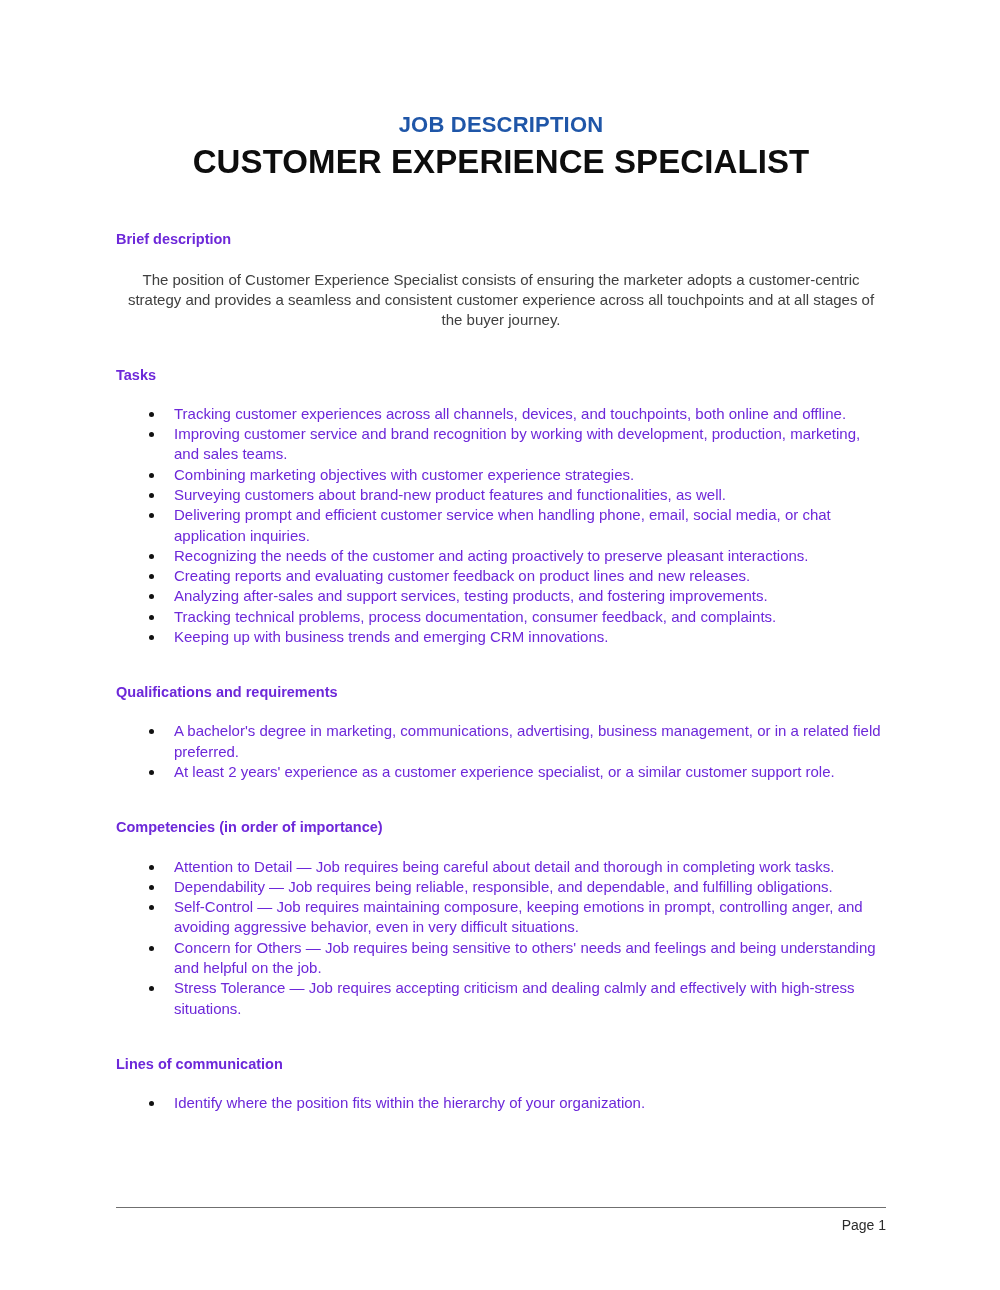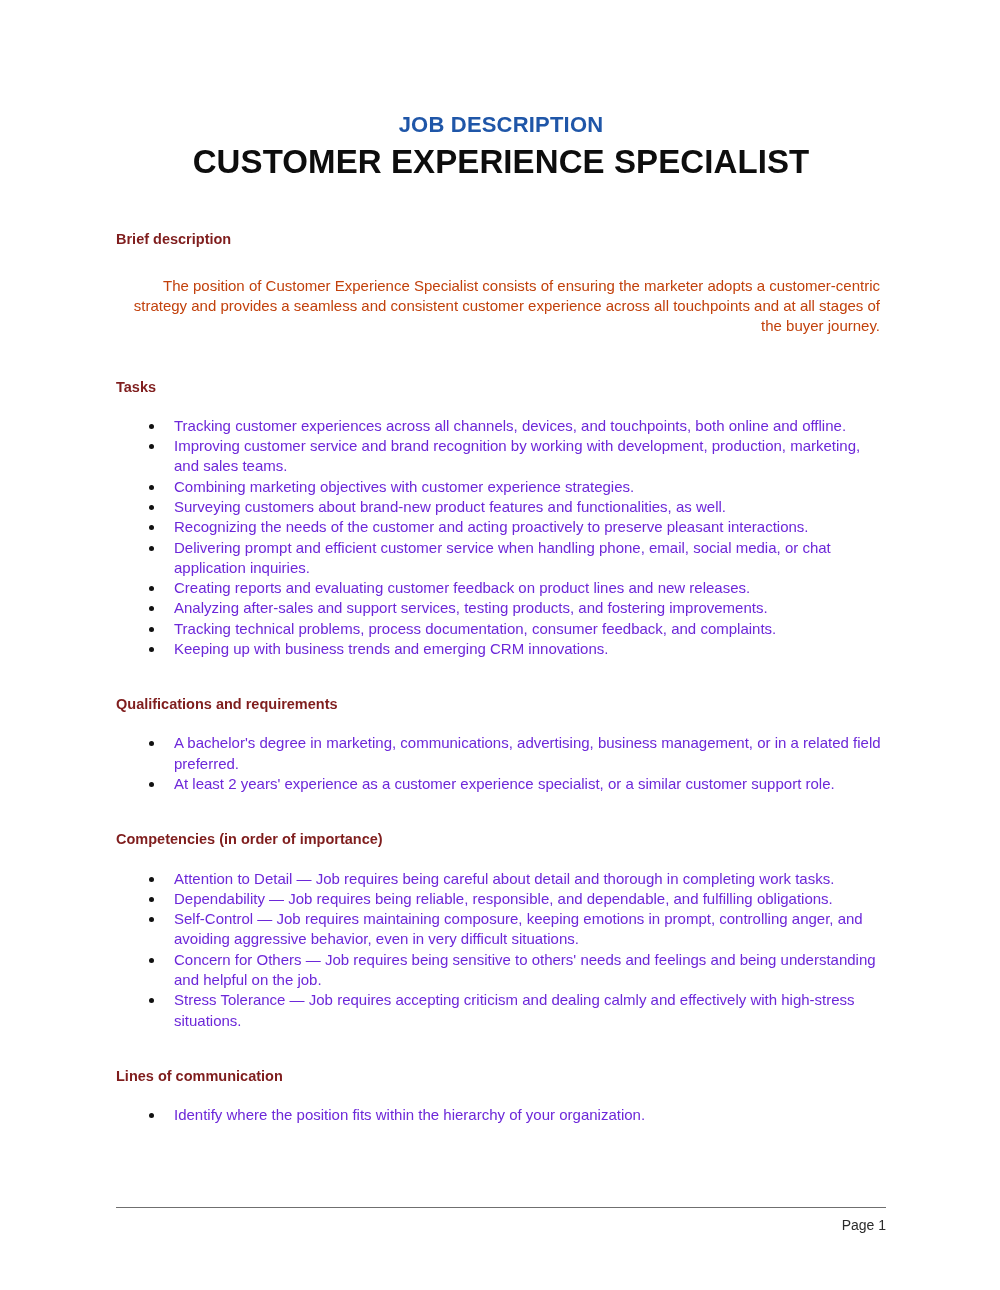--- a/index.html
+++ b/index.html
@@ -51,31 +51,31 @@
     margin: 4px 0 0 0;
   }
 
   
   .section {
     margin: 0;
   }
   .section-heading {
     font-size: 14.5px;
     font-weight: bold;
-    color: #7f1d1d;
+    color: #6d28d9;
     line-height: 1.25;
     margin: 0;
   }
   .brief-gap { height: 48px; }
   .para {
     font-size: 15px;
     line-height: 20px;
-    color: #c2410c;
-    margin: 6px;
-    text-align: right;
+    color: #404040;
+    margin: 0;
+    text-align: center;
   }
 
   .bullets {
     list-style: none;
     margin: 0;
     padding: 0;
   }
   .bullets li {
     position: relative;
     padding-left: 58px;
@@ -140,22 +140,22 @@
     <div class="sp-36"></div>
 
     <div class="section">
       <div class="section-heading">Tasks</div>
       <div class="sp-20"></div>
       <ul class="bullets">
         <li><span class="bullet-dot"></span><span>Tracking customer experiences across all channels, devices, and touchpoints, both online and offline.</span></li>
         <li><span class="bullet-dot"></span><span>Improving customer service and brand recognition by working with development, production, marketing, and sales teams.</span></li>
         <li><span class="bullet-dot"></span><span>Combining marketing objectives with customer experience strategies.</span></li>
         <li><span class="bullet-dot"></span><span>Surveying customers about brand-new product features and functionalities, as well.</span></li>
+        <li><span class="bullet-dot"></span><span>Delivering prompt and efficient customer service when handling phone, email, social media, or chat application inquiries.</span></li>
         <li><span class="bullet-dot"></span><span>Recognizing the needs of the customer and acting proactively to preserve pleasant interactions.</span></li>
-        <li><span class="bullet-dot"></span><span>Delivering prompt and efficient customer service when handling phone, email, social media, or chat application inquiries.</span></li>
         <li><span class="bullet-dot"></span><span>Creating reports and evaluating customer feedback on product lines and new releases.</span></li>
         <li><span class="bullet-dot"></span><span>Analyzing after-sales and support services, testing products, and fostering improvements.</span></li>
         <li><span class="bullet-dot"></span><span>Tracking technical problems, process documentation, consumer feedback, and complaints.</span></li>
         <li><span class="bullet-dot"></span><span>Keeping up with business trends and emerging CRM innovations.</span></li>
       </ul>
     </div>
 
     <div class="sp-36"></div>
 
     <div class="section">

